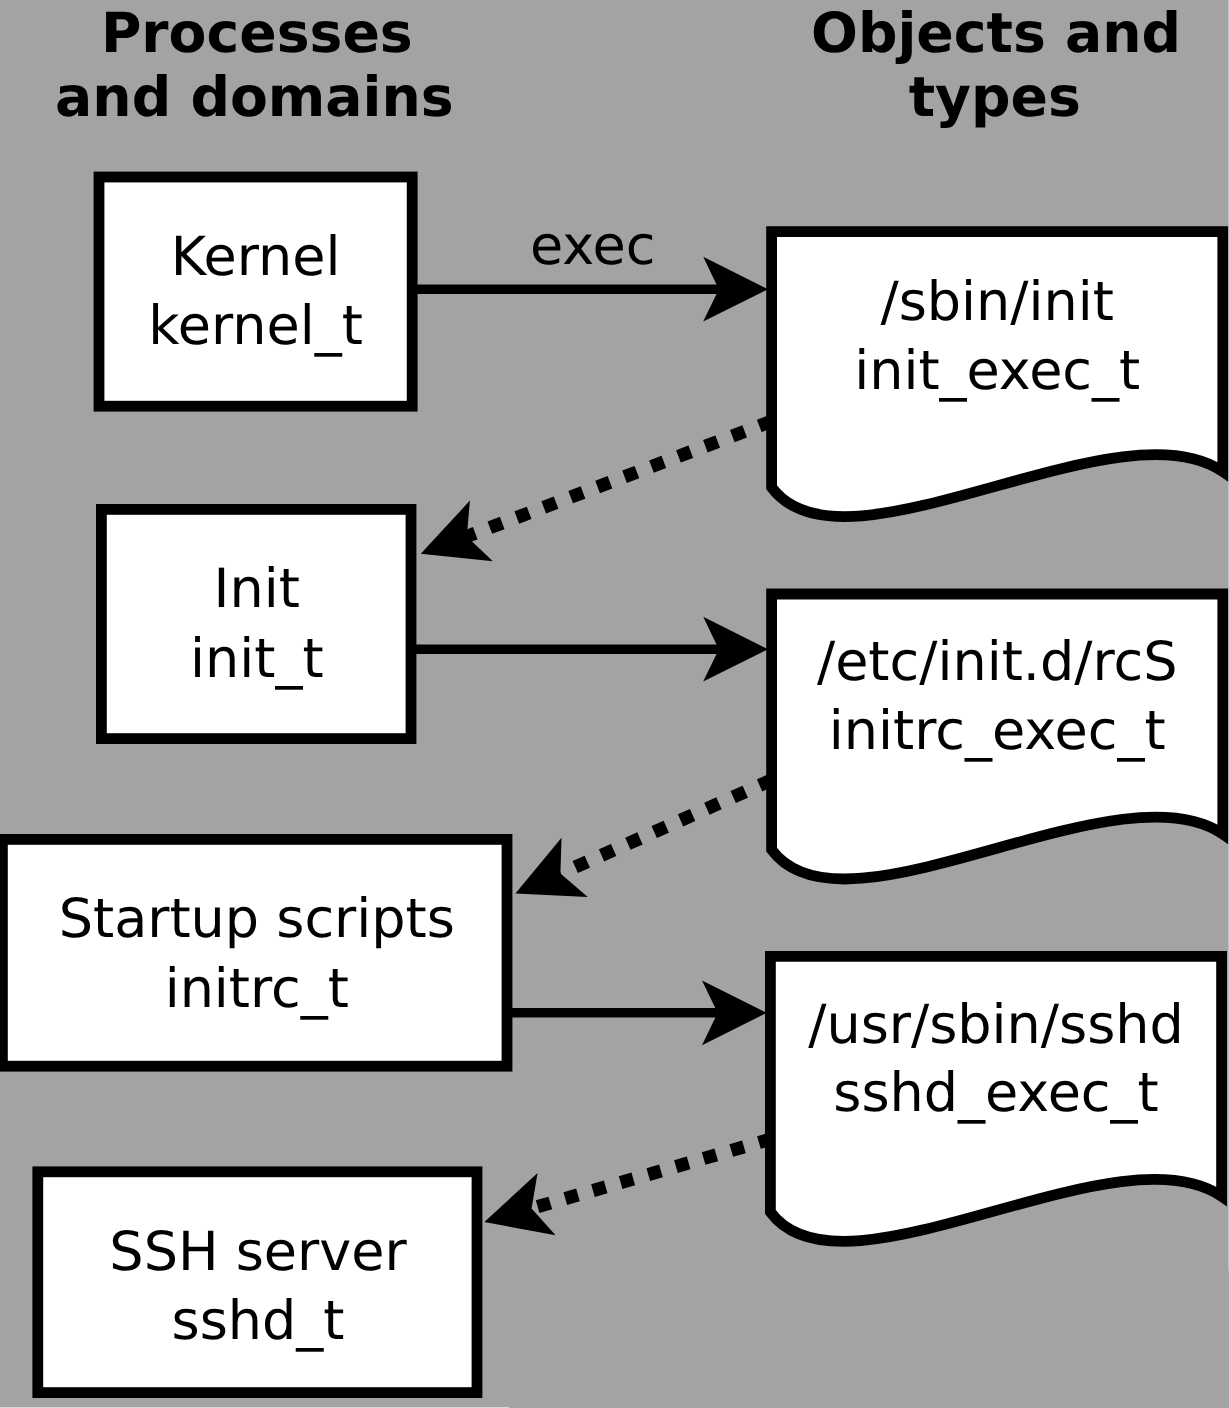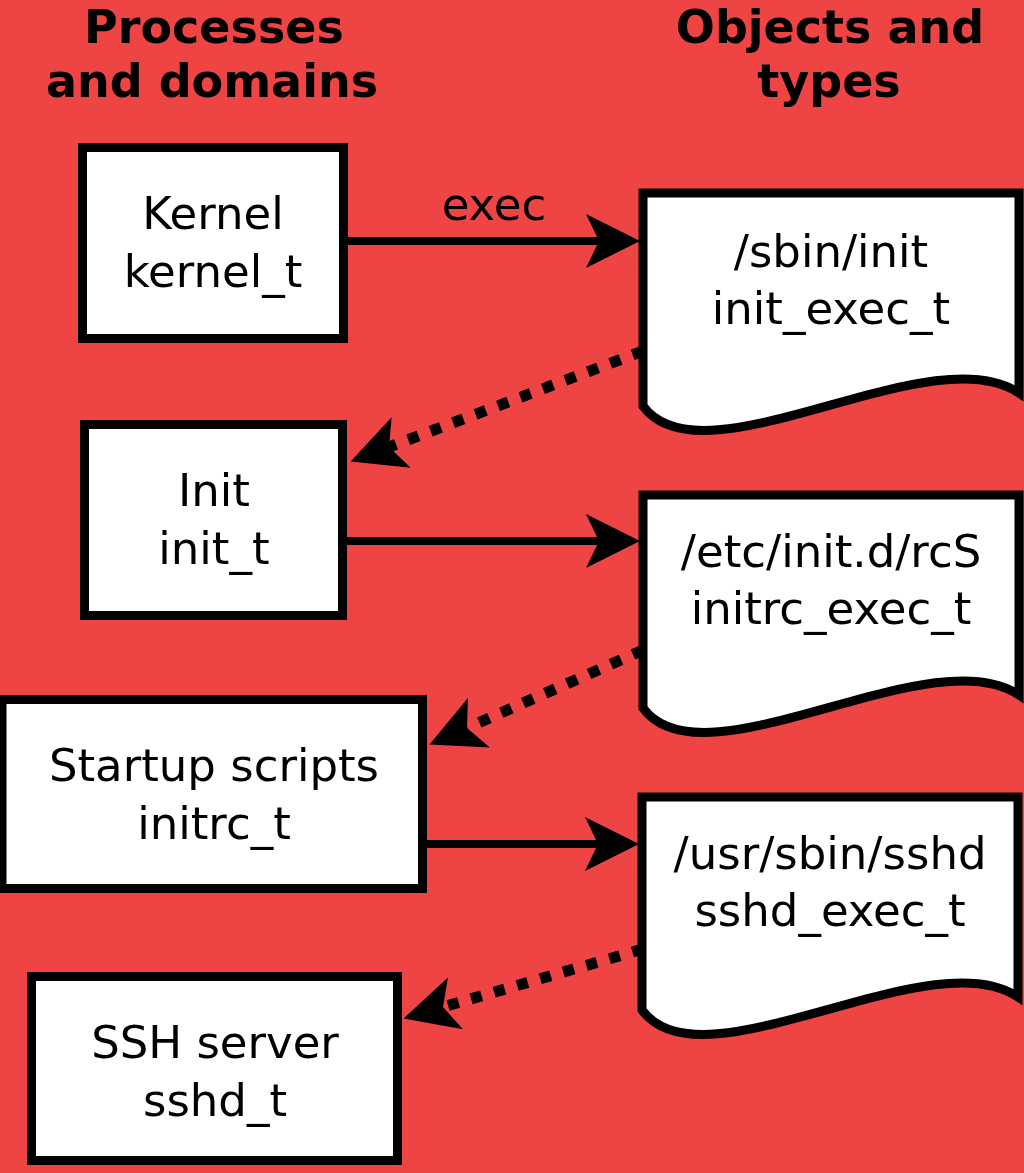--- a/index.html
+++ b/index.html
@@ -4,21 +4,21 @@
 <style>
   html, body {
     margin: 0;
     padding: 0;
     background: #ffffff;
   }
   .canvas {
     position: relative;
     width: 1024px;
     height: 1173px;
-    background: #ef4444;
+    background: #a3a3a3;
     overflow: hidden;
   }
   svg { display: block; }
   .hdr {
     font-family: "DejaVu Sans", sans-serif;
     font-weight: bold;
     font-size: 46px;
     fill: #000000;
     text-anchor: middle;
   }

